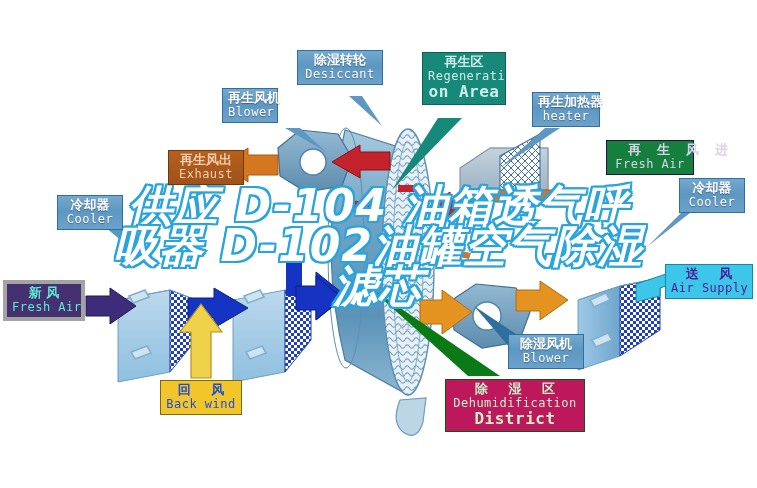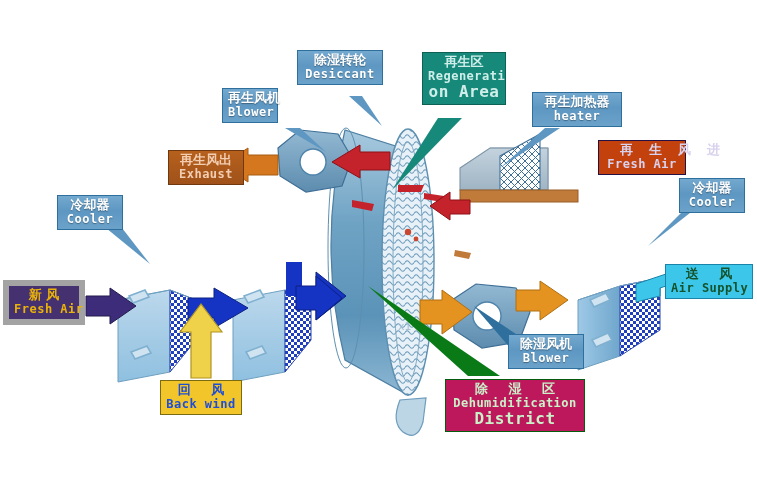--- a/index.html
+++ b/index.html
@@ -22,58 +22,58 @@
   }
   .label .cn{
     display:block;
     font-size:13px;
     font-weight:bold;
     font-family:"DejaVu Sans","Liberation Sans",sans-serif;
   }
   .label .en{
     display:block;
     font-size:12px;
-    font-weight:bold;
+    font-weight:normal;
     font-family:"DejaVu Sans Mono","Liberation Mono",monospace;
     letter-spacing:0.5px;
   }
   .label .en2{
     display:block;
     font-size:16px;
     font-weight:bold;
     font-family:"DejaVu Sans Mono","Liberation Mono",monospace;
     letter-spacing:0.5px;
   }
   
   .lb-blue{
     background:linear-gradient(180deg,#74a9cf 0%,#5d97c2 45%,#6ba2ca 100%);
     border:1px solid #2e6f9e;color:#ffffff;
     text-shadow:0 1px 1px rgba(0,0,0,.35);
   }
   .lb-teal{
     background:#17897a;border:1px solid #0c6154;color:#cfeeea;
   }
   .lb-purple{
-    background:#c2410c;border:1px solid #241042;color:#d9d2ef;
+    background:#15803d;border:1px solid #241042;color:#d9d2ef;margin-left:8px;
   }
   .lb-purple2{
-    background:#453070;border:6px solid #a3a3a3;color:#eab308;
+    background:#453070;border:4px solid #a3a3a3;color:#5eead4;
   }
   .lb-orange{
     background:linear-gradient(180deg,#b6601d 0%,#a0521a 100%);
     border:1px solid #6f380f;color:#f3cdb1;
   }
   .lb-yellow{
     background:#f2c52b;border:1px solid #7a6b10;color:#1d4ed8;
   }
   .lb-green{
     background:#be185d;border:1px solid #055a0e;color:#c9f2c9;
   }
   .lb-cyan{
-    background:#3cc7ea;border:1px solid #1a84a8;color:#14532d;
+    background:#3cc7ea;border:1px solid #1a84a8;color:#4c1d95;
   }
   .lb-green .cn,.lb-yellow .cn,.lb-cyan .cn{letter-spacing:8px;padding-left:8px;}
   .lb-purple .cn{letter-spacing:16px;padding-left:16px;}
 
   
   #overlay{
     position:absolute;left:0;right:0;top:186px;
     text-align:center;pointer-events:none;
   }
   #overlay .ln{
@@ -259,38 +259,43 @@
       <path d="M285 128 L326 152 L300 128 Z" fill="#5d97c2"></path>
       <path d="M438 118 L392 190 L462 118 Z" fill="#17897a"></path>
       <path d="M545 128 L500 168 L560 128 Z" fill="#5d97c2"></path>
       <path d="M714 194 L648 246 L700 194 Z" fill="#5d97c2"></path>
       <path d="M106 228 L150 264 L122 228 Z" fill="#5d97c2"></path>
       <path d="M512 350 L474 306 L540 350 Z" fill="#2e6f9e"></path>
       <path d="M468 376 L368 286 L500 376 Z" fill="#0a7a16"></path>
     </g>
   </svg>
 
+  <div id="overlay">
+    <span class="ln">供应 D-104 油箱透气呼</span>
+    <span class="ln">吸器 D-102油罐空气除湿</span>
+    <span class="ln">滤芯</span>
+  </div>
 
   <div class="label lb-blue" style="left:297px;top:50px;width:86px;">
     <span class="cn">除湿转轮</span>
     <span class="en">Desiccant</span>
   </div>
 
   <div class="label lb-blue" style="left:222px;top:88px;width:56px;">
     <span class="cn">再生风机</span>
     <span class="en">Blower</span>
   </div>
 
   <div class="label lb-teal" style="left:422px;top:52px;width:84px;">
     <span class="cn">再生区</span>
     <span class="en">Regenerati</span>
     <span class="en2">on Area</span>
   </div>
 
-  <div class="label lb-blue" style="left:532px;top:92px;width:90px;">
+  <div class="label lb-blue" style="left:532px;top:92px;width:68px;">
     <span class="cn">再生加热器</span>
     <span class="en">heater</span>
   </div>
 
   <div class="label lb-purple" style="left:598px;top:140px;width:88px;">
     <span class="cn">再生风进</span>
     <span class="en">Fresh Air</span>
   </div>
 
   <div class="label lb-blue" style="left:679px;top:178px;width:66px;">

